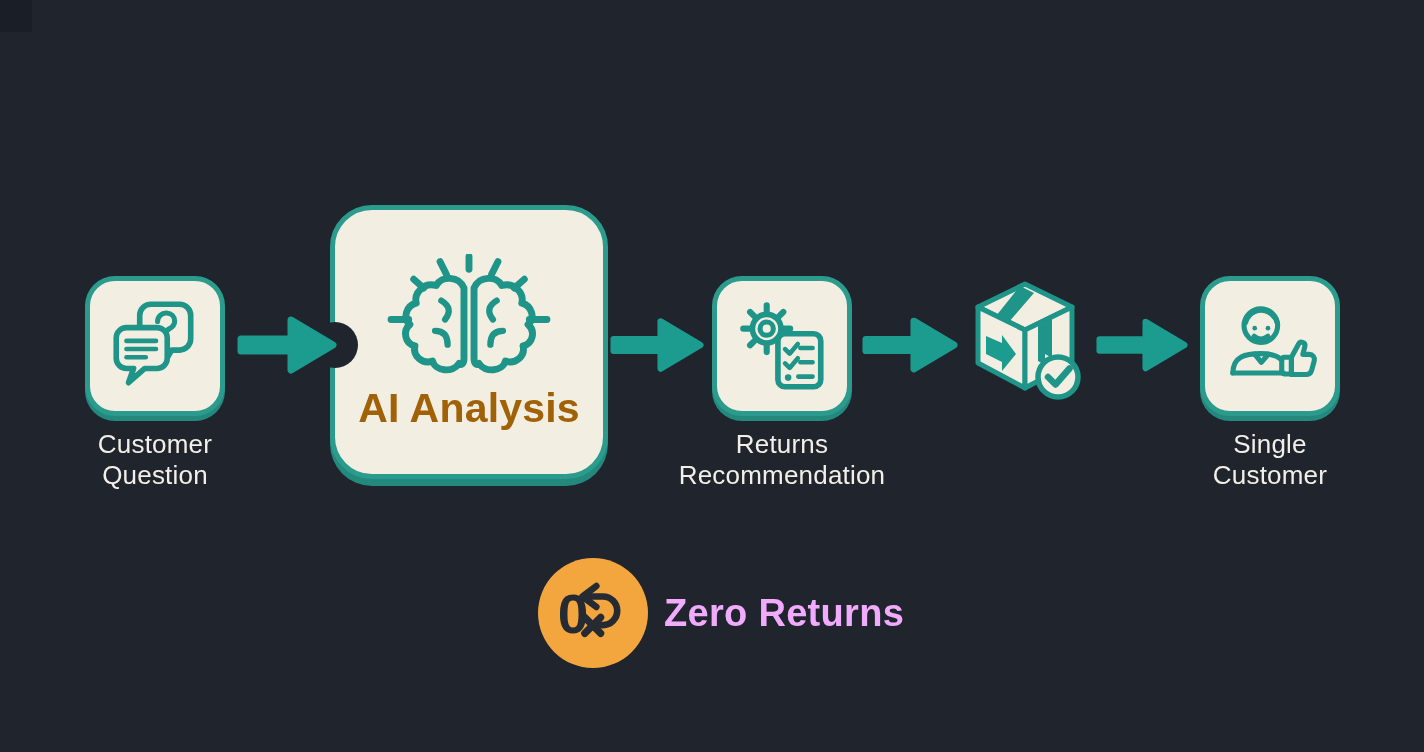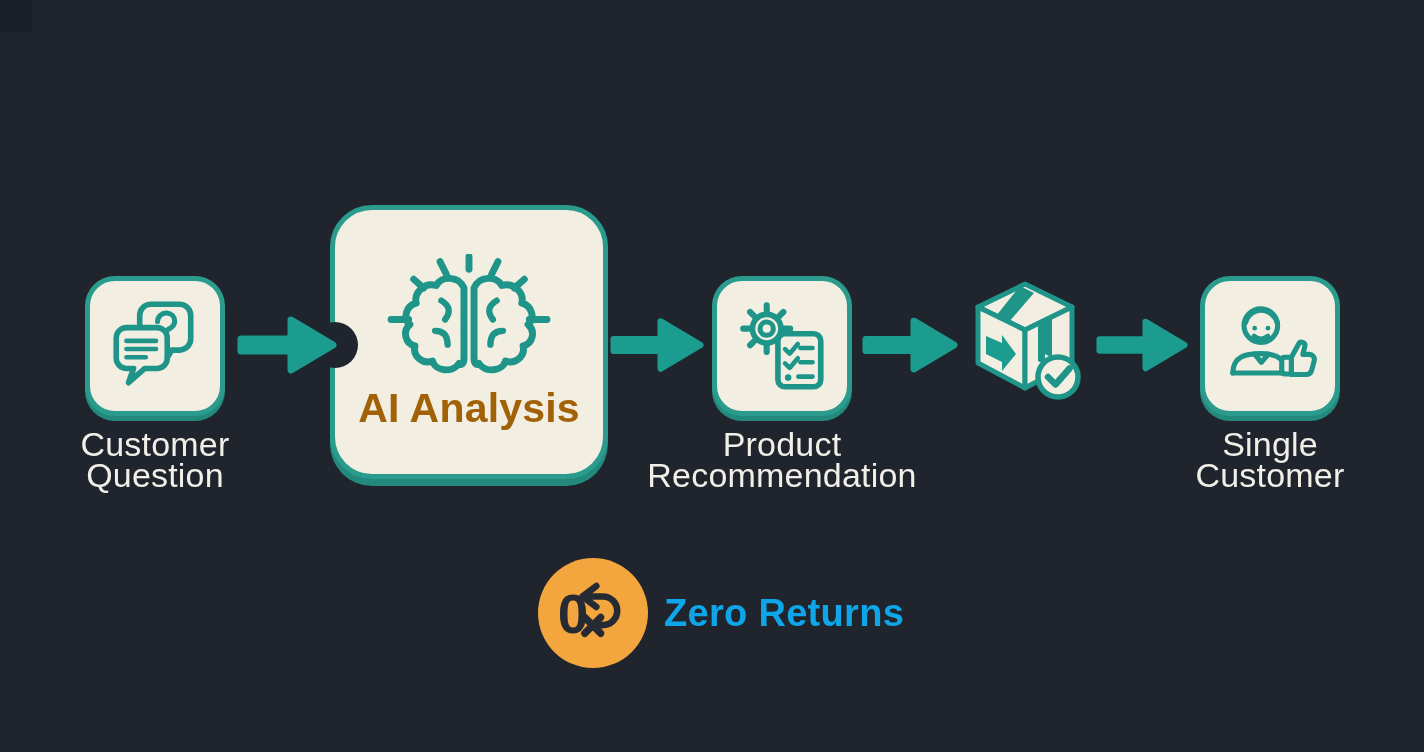--- a/index.html
+++ b/index.html
@@ -16,41 +16,41 @@
     border:5px solid #2a9b8d;border-radius:30px;
     box-shadow:0 5px 0 0 #23897d;
     display:flex;align-items:center;justify-content:center;
     box-sizing:border-box;z-index:1;
   }
   .tile.big{
     border-radius:42px;box-shadow:0 7px 0 0 #23897d;
     flex-direction:column;justify-content:flex-start;
   }
   .step-label{
-    position:absolute;color:#f2efe8;font-size:34px;line-height:31px;
+    position:absolute;color:#f2efe8;font-size:26px;line-height:31px;
     font-weight:500;text-align:center;letter-spacing:.2px;
   }
   .ai-label{
     color:#a16207;font-size:41px;font-weight:600;margin-top:0;
     letter-spacing:.2px;
   }
   .arrow{position:absolute;z-index:3;}
   .notch{
     position:absolute;width:46px;height:46px;border-radius:50%;
     background:#1f242d;z-index:2;
   }
   .badge-circle{
     position:absolute;left:538px;top:558px;width:110px;height:110px;
     border-radius:50%;background:#f4a63e;
     display:flex;align-items:center;justify-content:center;
   }
   .badge-label{
     position:absolute;left:664px;top:558px;height:110px;
     display:flex;align-items:center;
-    color:#0ea5e9;font-size:38px;font-weight:600;letter-spacing:.3px;
+    color:#f0abfc;font-size:38px;font-weight:600;letter-spacing:.3px;
   }
   svg{display:block;}
 </style>
 </head>
 <body>
 
 <div class="canvas">
   <div class="corner-patch"></div>
 
   <div class="tile" style="left:85px;top:276px;width:140px;height:140px;">
@@ -92,21 +92,21 @@
       <svg width="102" height="102" viewBox="0 0 100 100" fill="none" stroke="#1f9488" stroke-width="5.5" stroke-linecap="round" stroke-linejoin="round">
         <path stroke-width="6" d="M52 33 H58 M47 45 L51.3 49.3 M35 50 V56 M23 45 L18.7 49.3 M18 33 H12 M23 21 L18.7 16.7 M35 16 V10 M47 21 L51.3 16.7"></path>
         <circle cx="35" cy="33" r="14"></circle>
         <circle cx="35" cy="33" r="6.5" stroke-width="5"></circle>
         <rect x="46" y="38" width="42" height="52" rx="7" fill="#f2efe2"></rect>
         <path stroke-width="4.5" d="M53 53 l4.5 4.5 l8 -9.5 M68 52 H80 M53 67 l4.5 4.5 l8 -9.5 M68 66 H80 M66 80 H80"></path>
         <circle cx="56" cy="81" r="3.2" fill="#1f9488" stroke="none"></circle>
       </svg>
     </span>
   </div>
-  <div class="step-label" style="left:647px;top:429px;width:270px;">Product Recommendation</div>
+  <div class="step-label" style="left:647px;top:429px;width:270px;">Returns Recommendation</div>
 
   <svg class="arrow" style="left:862px;top:313px;" width="96" height="64" viewBox="0 0 100 64">
     <path d="M4 26 H54 V7 L96 32 L54 57 V38 H4 Z" fill="#1b9c8f" stroke="#1b9c8f" stroke-width="7" stroke-linejoin="round"></path>
   </svg>
 
   <span style="position:absolute;left:958px;top:274px;z-index:1;">
     <svg width="135" height="140" viewBox="0 0 135 140" fill="none" stroke="#1f9488" stroke-width="5" stroke-linecap="round" stroke-linejoin="round">
       <path fill="#f2efe2" d="M67 10 L114 33 L67 56 L20 33 Z"></path>
       <path fill="#f2efe2" d="M20 33 L67 56 V114 L20 89 Z"></path>
       <path fill="#f2efe2" d="M67 56 L114 33 V89 L67 114 Z"></path>

